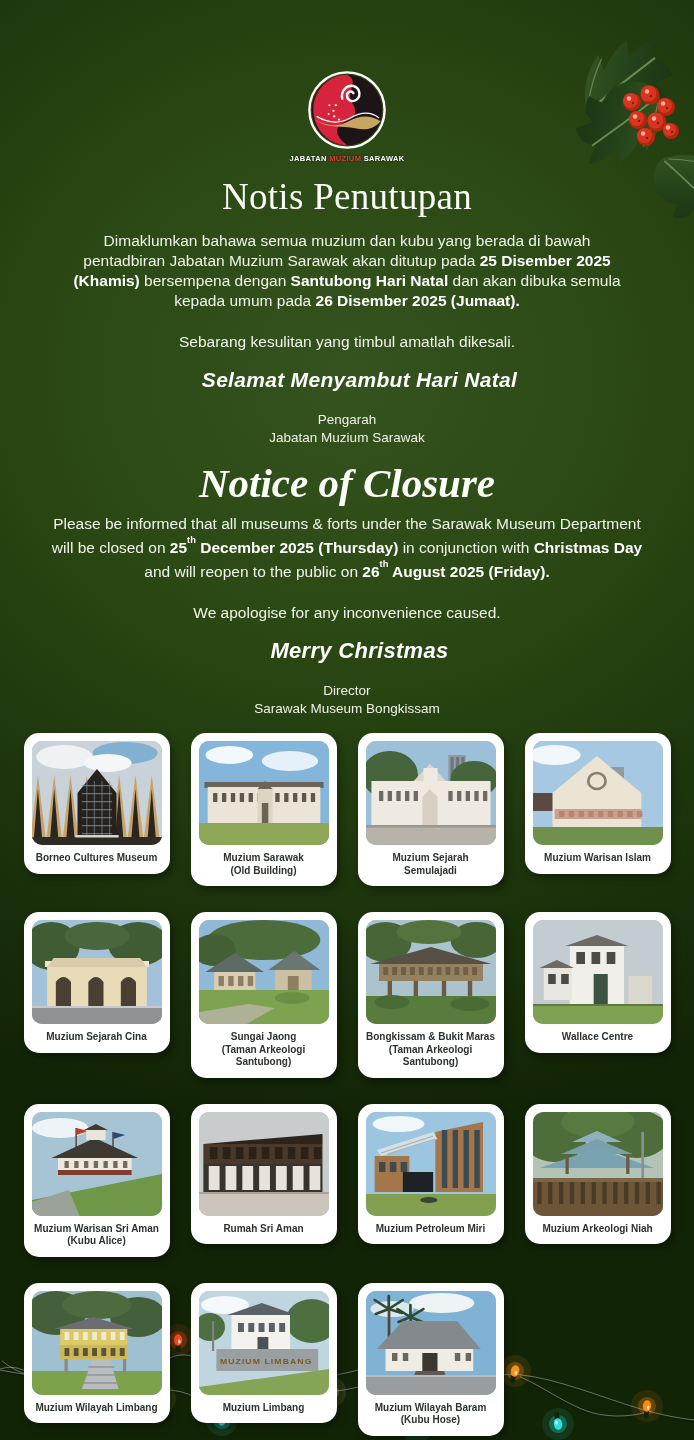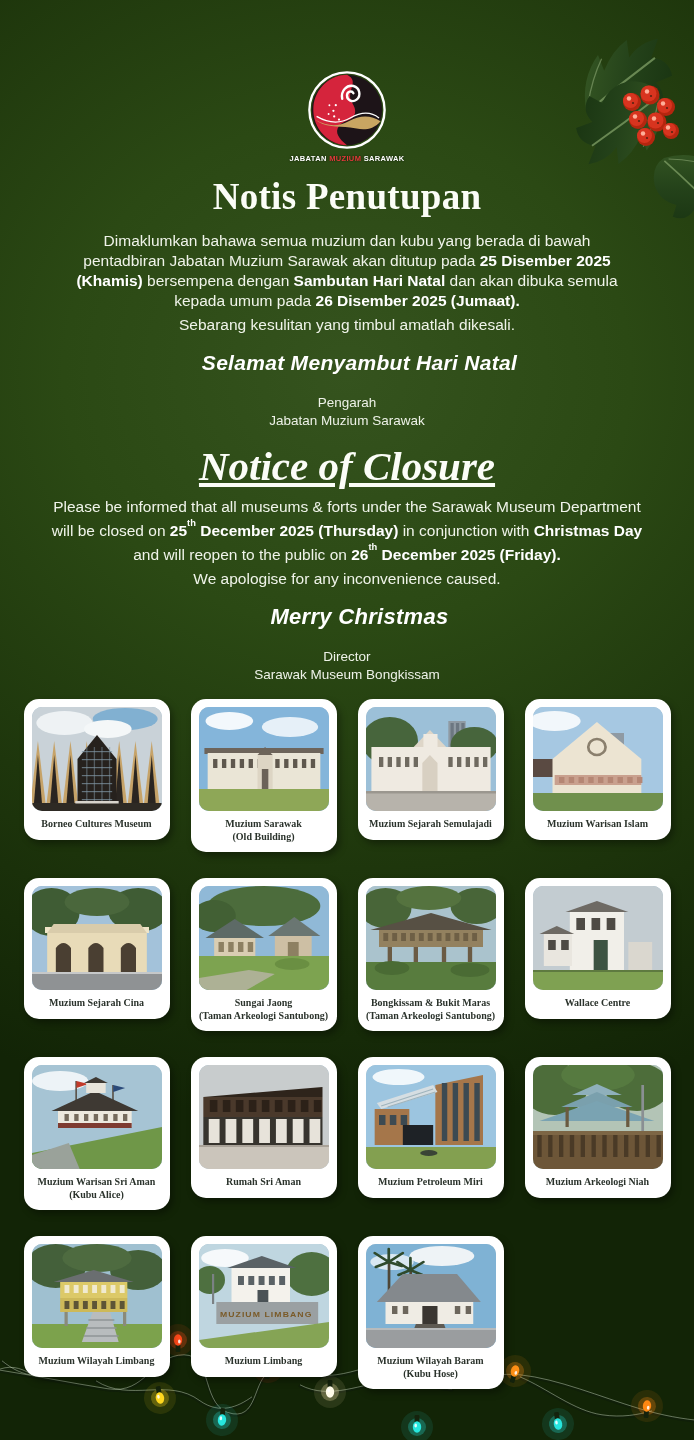--- a/index.html
+++ b/index.html
@@ -10,41 +10,41 @@
   .holly{position:absolute;top:10px;right:0;width:134px;height:212px;z-index:3;pointer-events:none;}
   .lights{position:absolute;left:0;top:1320px;width:694px;height:120px;z-index:1;}
 
   .logo-wrap{padding-top:70px;}
   .logo-svg{width:80px;height:80px;display:block;margin:0 auto;}
   .logo-caption{margin-top:4px;font-size:7.5px;font-weight:bold;letter-spacing:.35px;
     text-shadow:0 0 2px rgba(0,0,0,.65);}
   .logo-caption .red{color:#e23a3a;}
   .logo-caption .white{color:#ffffff;}
 
-  h1.title-my{margin:12px 6px 0;font-family:"Liberation Serif",serif;font-weight:bold;
+  h1.title-my{margin:12px 6px 0;font-family:"Liberation Serif",serif;font-weight:normal;
     font-size:37px;line-height:44px;color:#fbfdf7;letter-spacing:.3px;}
   h2.title-en{margin:14px 0 0;font-family:"Liberation Serif",serif;font-weight:bold;font-style:italic;
-    font-size:41px;line-height:46px;color:#fbfdf7;text-decoration:underline;}
+    font-size:41px;line-height:46px;color:#fbfdf7;}
 
   .para{width:580px;margin:12px auto 0;font-size:15.5px;line-height:20px;color:#f0f4ea;}
   .para b{font-weight:bold;color:#ffffff;}
   .para sup{font-size:.6em;position:relative;top:-.45em;}
-  .single{margin-top:4px;}
+  .single{margin-top:21px;}
   .greeting{margin-top:15px;font-size:21px;line-height:26px;font-weight:bold;font-style:italic;
     color:#ffffff;letter-spacing:.3px;padding-left:25px;}
   .signoff{margin-top:18px;font-size:13.5px;line-height:17.5px;color:#eef2e8;text-align:center;}
 
   .grid{position:relative;z-index:2;width:648px;margin:16px auto 0;display:grid;
     grid-template-columns:repeat(4,146px);column-gap:21px;row-gap:26px;justify-content:center;}
   .card{background:#ffffff;border-radius:15px;padding:8px 8px 9px;box-shadow:3px 4px 7px rgba(0,0,0,.35);
     align-self:start;}
   .photo{width:130px;height:104px;border-radius:10px;overflow:hidden;background:#9db8c8;}
   .photo svg{display:block;width:100%;height:100%;}
   .card-label{margin-top:7px;font-size:10px;line-height:12.5px;font-weight:bold;color:#2b332c;
-    text-align:center;font-family:Liberation Serif, serif;}
+    text-align:center;}
 </style>
 </head>
 <body>
 
 <div class="poster">
 
   <svg class="holly" viewBox="0 0 134 212">
     <defs>
       <linearGradient id="leafg" x1="0" y1="0" x2="1" y2="1">
         <stop offset="0" stop-color="#3a5c26"></stop>
@@ -121,30 +121,30 @@
         </g>
       </svg>
       <div class="logo-caption">
         <span class="white">JABATAN</span>
         <span class="red">MUZIUM</span>
         <span class="white">SARAWAK</span>
       </div>
     </div>
 
     <h1 class="title-my">Notis Penutupan</h1>
-    <p class="para" style="width:566px">Dimaklumkan bahawa semua muzium dan kubu yang berada di bawah pentadbiran Jabatan Muzium Sarawak akan ditutup pada <b>25 Disember 2025 (Khamis)</b> bersempena dengan <b>Sambutan Hari Natal</b> dan akan dibuka semula kepada umum pada <b>26 Disember 2025 (Jumaat).</b></p>
+    <p class="para" style="width:566px">Dimaklumkan bahawa semua muzium dan kubu yang berada di bawah pentadbiran Jabatan Muzium Sarawak akan ditutup pada <b>25 Disember 2025 (Khamis)</b> bersempena dengan <b>Santubong Hari Natal</b> dan akan dibuka semula kepada umum pada <b>26 Disember 2025 (Jumaat).</b></p>
     <p class="para single">Sebarang kesulitan yang timbul amatlah dikesali.</p>
     <div class="greeting">Selamat Menyambut Hari Natal</div>
     <div class="signoff">
       <div>Pengarah</div>
       <div>Jabatan Muzium Sarawak</div>
     </div>
 
     <h2 class="title-en">Notice of Closure</h2>
-    <p class="para" style="width:610px;margin-top:8px">Please be informed that all museums &amp; forts under the Sarawak Museum Department will be closed on <b>25</b><b><sup>th</sup></b><b> December 2025 (Thursday)</b> in conjunction with <b>Christmas Day</b> and will reopen to the public on <b>26</b><b><sup>th</sup></b><b> December 2025 (Friday).</b></p>
+    <p class="para" style="width:610px;margin-top:8px">Please be informed that all museums &amp; forts under the Sarawak Museum Department will be closed on <b>25</b><b><sup>th</sup></b><b> December 2025 (Thursday)</b> in conjunction with <b>Christmas Day</b> and will reopen to the public on <b>26</b><b><sup>th</sup></b><b> August 2025 (Friday).</b></p>
     <p class="para single">We apologise for any inconvenience caused.</p>
     <div class="greeting" style="font-size:22px">Merry Christmas</div>
     <div class="signoff" style="">
       <div>Director</div>
       <div>Sarawak Museum Bongkissam</div>
     </div>
 
     <div class="grid" id="museumGrid">
         <div class="card">
           <div class="photo">

